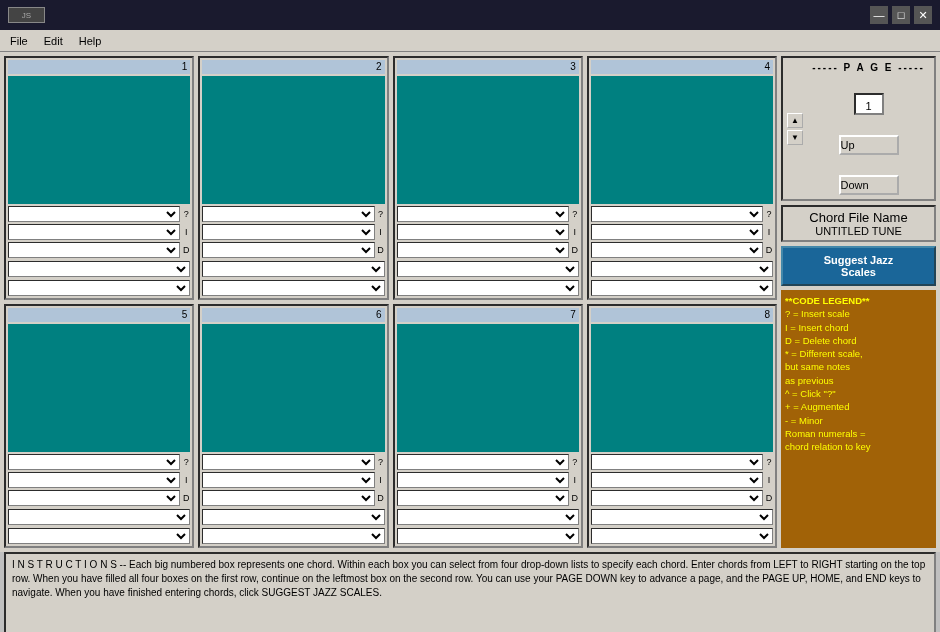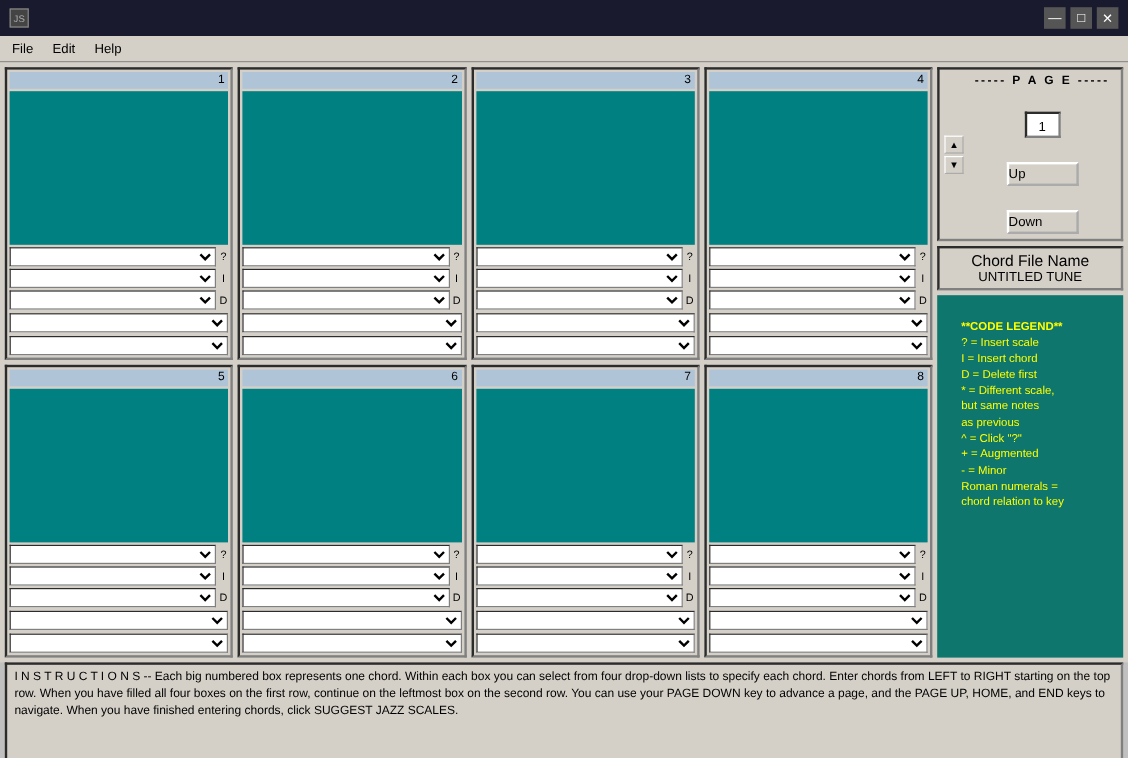--- a/index.html
+++ b/index.html
@@ -21,21 +21,21 @@
       padding: 4px 8px;
       height: 30px;
       justify-content: space-between;
     }
     .titlebar-left {
       display: flex;
       align-items: center;
       gap: 8px;
     }
     .app-icon {
-      width: 16px; height: 16px;
+      width: 37px; height: 16px;
       background: #444;
       border: 1px solid #888;
       font-size: 8px;
       color: #aaa;
       display: flex; align-items: center; justify-content: center;
     }
     .titlebar-title { font-size: 12px; }
     .titlebar-controls { display: flex; gap: 4px; }
     .titlebar-btn {
       width: 18px; height: 18px;
@@ -186,24 +186,24 @@
       color: white;
       border: 2px outset #4488aa;
       padding: 6px 4px;
       font-size: 11px;
       font-weight: bold;
       cursor: pointer;
       text-align: center;
       width: 100%;
     }
     .code-legend {
-      background: #0f766e;
+      background: #a16207;
       color: #ffff00;
       font-size: 9.5px;
-      padding: 20px;
+      padding: 4px;
       flex: 1;
       line-height: 1.4;
     }
     
     .instructions {
       background: #d4d0c8;
       border-top: 1px solid #808080;
       padding: 4px 6px;
       font-size: 10px;
       height: 104px;
@@ -431,26 +431,27 @@
           <button class="page-btn">Down</button>
         </div>
       </div>
     </div>
 
     <div style="border: 2px inset #808080; background:#d4d0c8; padding:3px; text-align:center;">
       <div class="chord-file-label">Chord File Name</div>
       <div class="chord-file-name">UNTITLED TUNE</div>
     </div>
 
+    <button class="suggest-btn">Suggest Jazz<br>Scales</button>
 
     <div class="code-legend">
       <strong>**CODE LEGEND**</strong><br>
       <span>? = Insert scale</span><br>
       <span>I  = Insert chord</span><br>
-      <span>D = Delete first</span><br>
+      <span>D = Delete chord</span><br>
       <span>* = Different scale,</span><br>
       <span>     but same notes</span><br>
       <span>     as previous</span><br>
       <span>^ = Click "?"</span><br>
       <span>+ = Augmented</span><br>
       <span>- = Minor</span><br>
       <span>Roman numerals =</span><br>
       <span>chord relation to key</span>
     </div>
 

